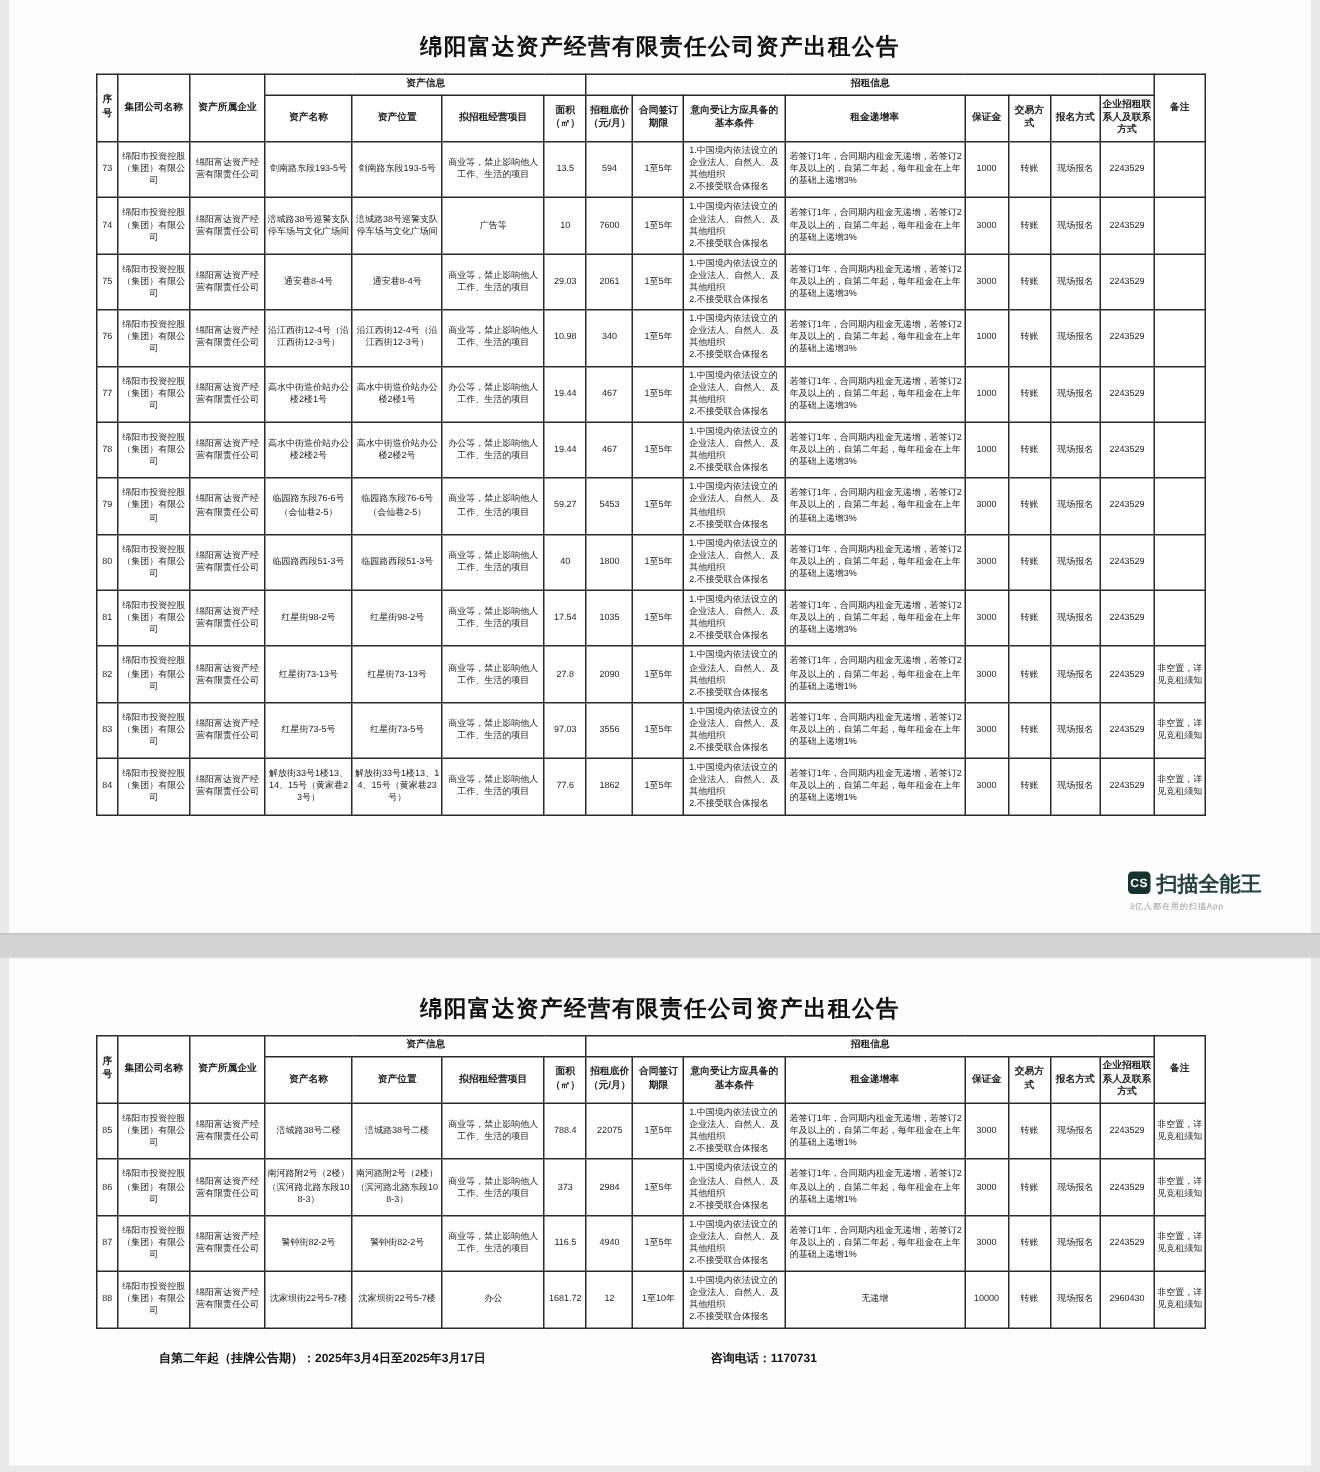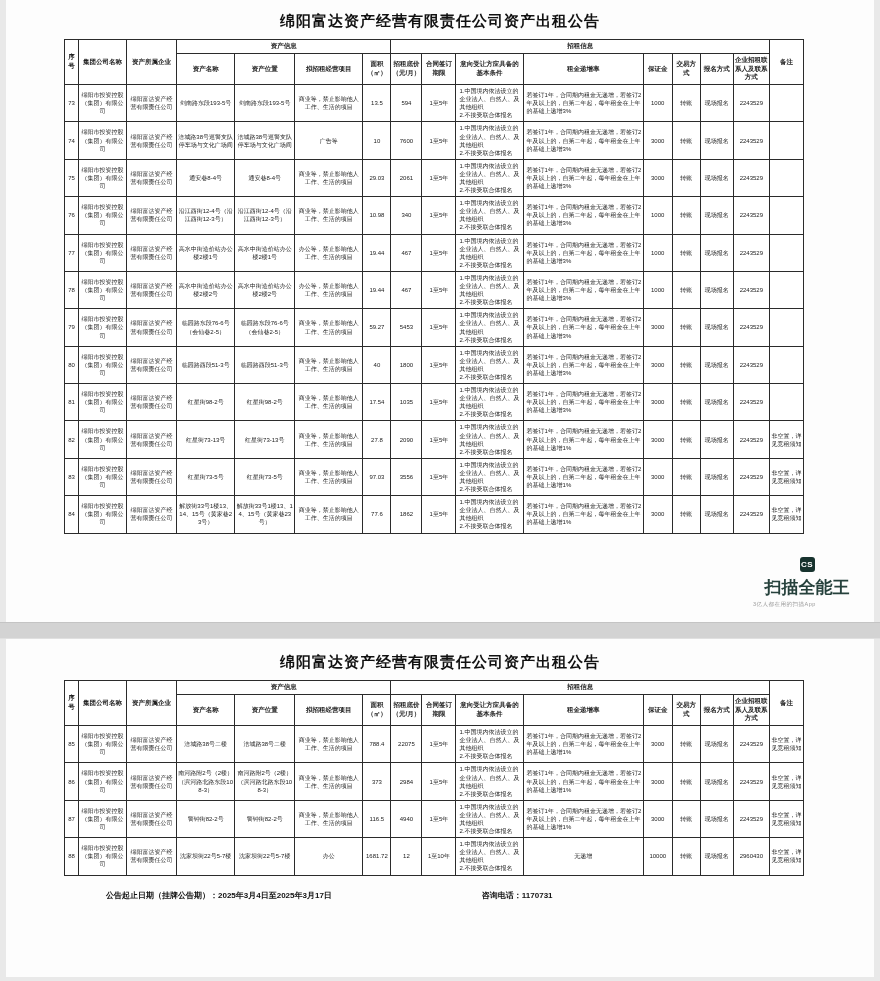--- a/index.html
+++ b/index.html
@@ -16,21 +16,21 @@
     box-sizing:border-box;
   }
   .sheet-1{height:622px;padding:10px 0 0 0;}
   .divider{height:15px;background:#d3d3d3;border-top:1px solid #c4c4c4;border-bottom:1px solid #e0e0e0;}
   .sheet-2{height:338px;padding:12px 0 0 0;}
   .doc-title{
     text-align:center;
     font-size:15px;
     font-weight:bold;
     letter-spacing:1px;
-    margin:2px 0 8px 0;
+    margin:12px 0 8px 0;
     color:#111;
   }
   table.rental{
     border-collapse:collapse;
     table-layout:fixed;
     margin-left:58px;
     width:740px;
     background:#fff;
   }
   table.rental th, table.rental td{
@@ -46,29 +46,29 @@
   }
   table.rental th{font-weight:bold;font-size:6.5px;padding:2px 1px;}
   table.rental td.left{text-align:left;padding-left:3px;}
   .watermark{
     position:absolute;
     right:12px;
     bottom:14px;
     text-align:left;
     width:110px;
   }
-  .wm-top{display:flex;align-items:center;gap:4px;flex-direction:column;}
+  .wm-top{display:flex;align-items:flex-start;gap:4px;}
   .wm-logo{
     width:15px;height:15px;border-radius:3px;
     background:#17332e;color:#fff;
     font-size:8px;font-weight:bold;
     display:flex;align-items:center;justify-content:center;
     letter-spacing:.5px;
   }
-  .wm-name{font-size:17px;font-weight:bold;color:#26413c;}
+  .wm-name{font-size:14px;font-weight:bold;color:#26413c;}
   .wm-sub{font-size:5.5px;color:#9a9a9a;margin-top:2px;margin-left:1px;letter-spacing:.5px;}
   .footer-line{
     display:flex;
     margin:14px 0 0 100px;
     font-size:8px;
     font-weight:bold;
     color:#111;
   }
   .footer-phone{margin-left:150px;}
 </style>
@@ -484,16 +484,16 @@
           <td>10000</td>
           <td>转账</td>
           <td>现场报名</td>
           <td>2960430</td>
           <td>非空置，详见竞租须知</td>
         </tr>
       </tbody>
   </table>
 
   <div class="footer-line">
-    <span>公告起止日期（挂牌公告期）：2025年3月4日至2025年3月17日</span>
+    <span>自第二年起（挂牌公告期）：2025年3月4日至2025年3月17日</span>
     <span class="footer-phone">咨询电话：1170731</span>
   </div>
 </div>
 
 </body></html>

